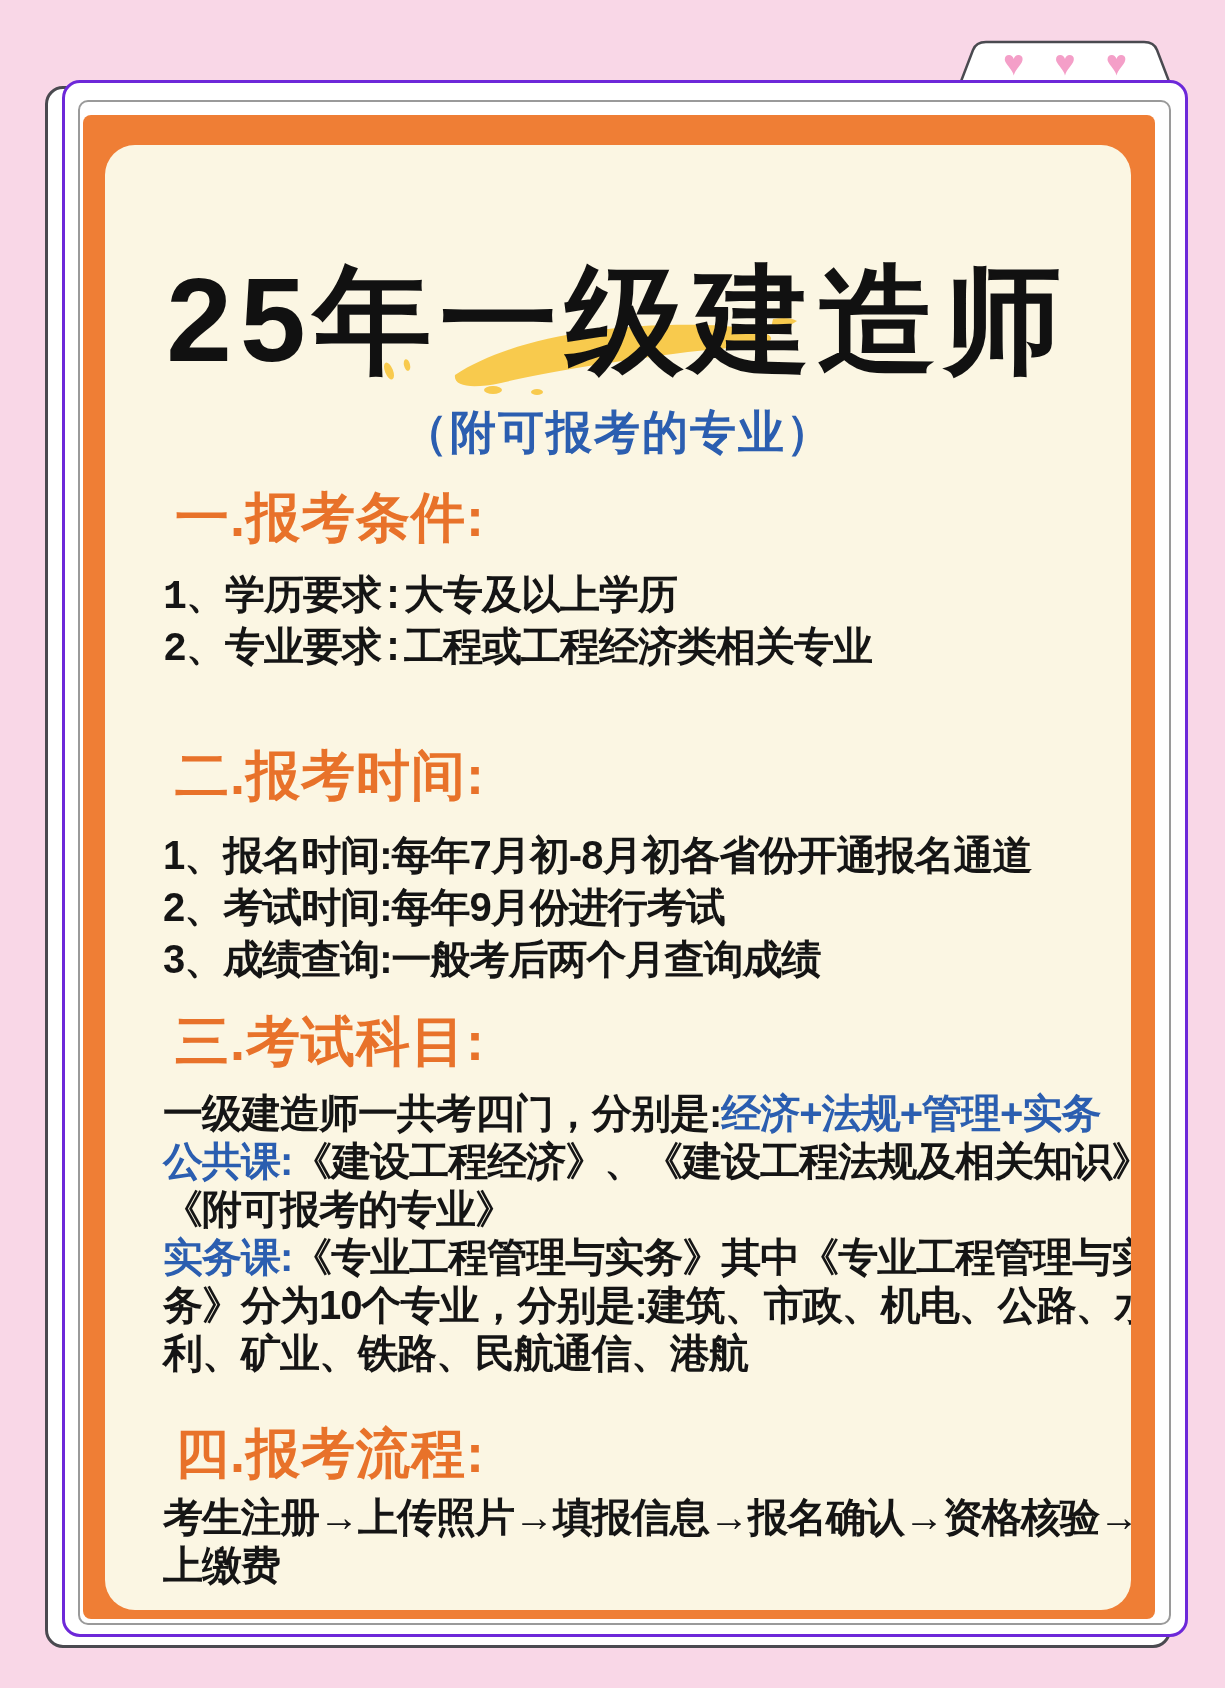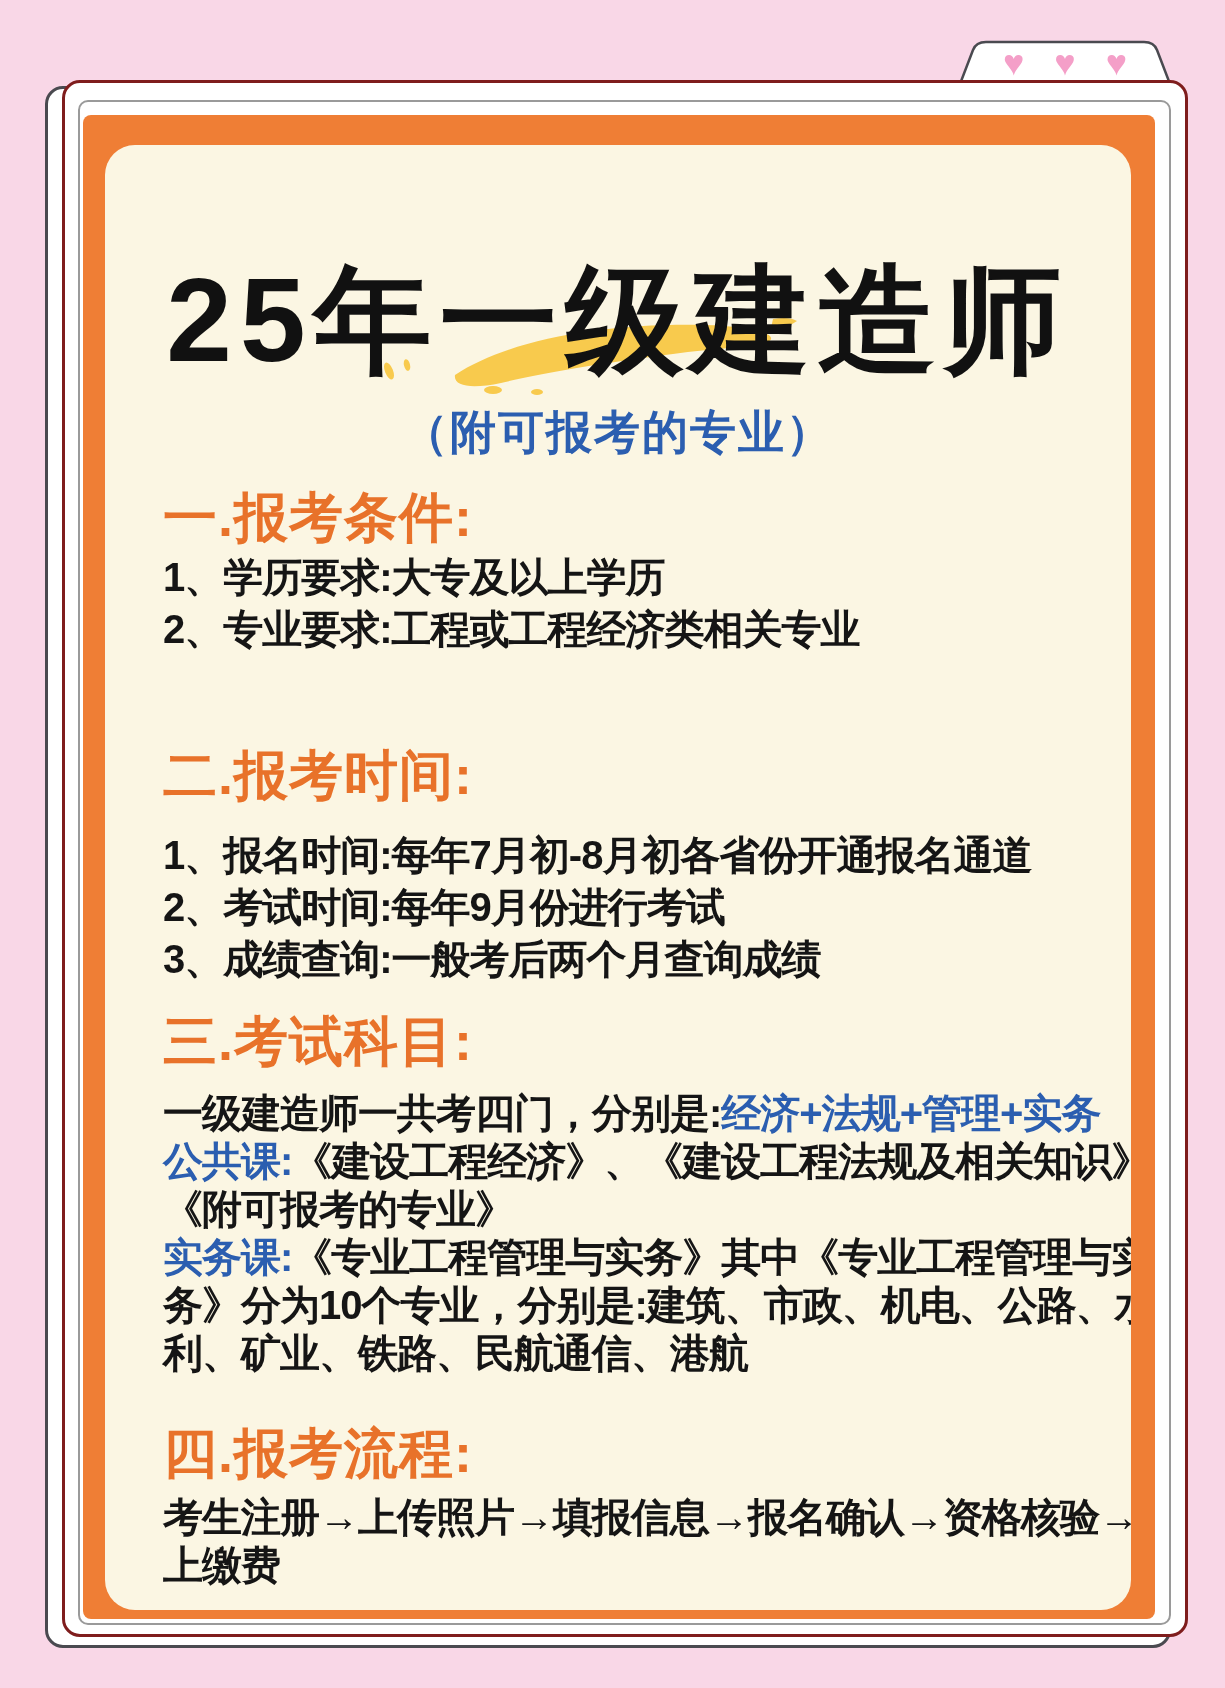--- a/index.html
+++ b/index.html
@@ -18,21 +18,21 @@
   .tab{
     position:absolute;left:957px;top:40px;width:216px;height:44px;
   }
   .tab-hearts{
     position:absolute;left:957px;top:44px;width:216px;height:38px;
     display:flex;justify-content:center;align-items:center;gap:30px;
     color:#F49FC8;font-size:36px;line-height:36px;font-weight:bold;
   }
   .sheet-main{
     position:absolute;left:62px;top:80px;width:1126px;height:1557px;
-    background:#FFFFFF;border:3px solid #7f1d1d;border-radius:18px;
+    background:#FFFFFF;border:3px solid #6d28d9;border-radius:18px;
     box-sizing:border-box;
   }
   .inner-frame{
     position:absolute;left:13px;top:17px;width:1093px;height:1525px;
     border:2px solid #9A9A9A;border-radius:10px;box-sizing:border-box;
   }
   .orange-card{
     position:absolute;left:18px;top:32px;width:1072px;height:1504px;
     background:#EF7E35;border-radius:8px;
   }
@@ -47,30 +47,30 @@
     font-size:118px;line-height:118px;font-weight:900;
     color:#111111;letter-spacing:8px;margin:0;
   }
   .subtitle{
     position:absolute;left:0;top:262px;width:100%;
     text-align:center;white-space:nowrap;
     font-size:46px;line-height:50px;font-weight:700;
     color:#2B5EB0;letter-spacing:2px;
   }
   .sec-heading{
-    position:absolute;left:58px;margin:0;white-space:nowrap;
+    position:absolute;left:70px;margin:0;white-space:nowrap;
     font-size:54px;line-height:56px;font-weight:900;color:#E8722A;
     letter-spacing:1px;
   }
   .h-s1{top:344px;} .h-s2{top:602px;} .h-s3{top:868px;} .h-s4{top:1280px;}
   .body-block{
     position:absolute;left:58px;right:30px;color:#151515;
     font-size:40px;font-weight:700;letter-spacing:-1px;
   }
-  .b-s1{top:406px;} .b-s2{top:684px;} .b-s3{top:944px;} .b-s4{top:1348px;}
+  .b-s1{top:427px;font-family:Liberation Mono, monospace;} .b-s2{top:684px;} .b-s3{top:944px;} .b-s4{top:1348px;}
   .b-s1 .tline,.b-s2 .tline{line-height:52px;}
   .b-s3 .tline,.b-s4 .tline{line-height:48px;}
   .tline{white-space:nowrap;}
   [data-color="blue"]{color:#2B5EB0;}
   [data-color="black"]{color:#151515;}
 </style>
 </head>
 <body>
 
 <div class="sheet-back"></div>

